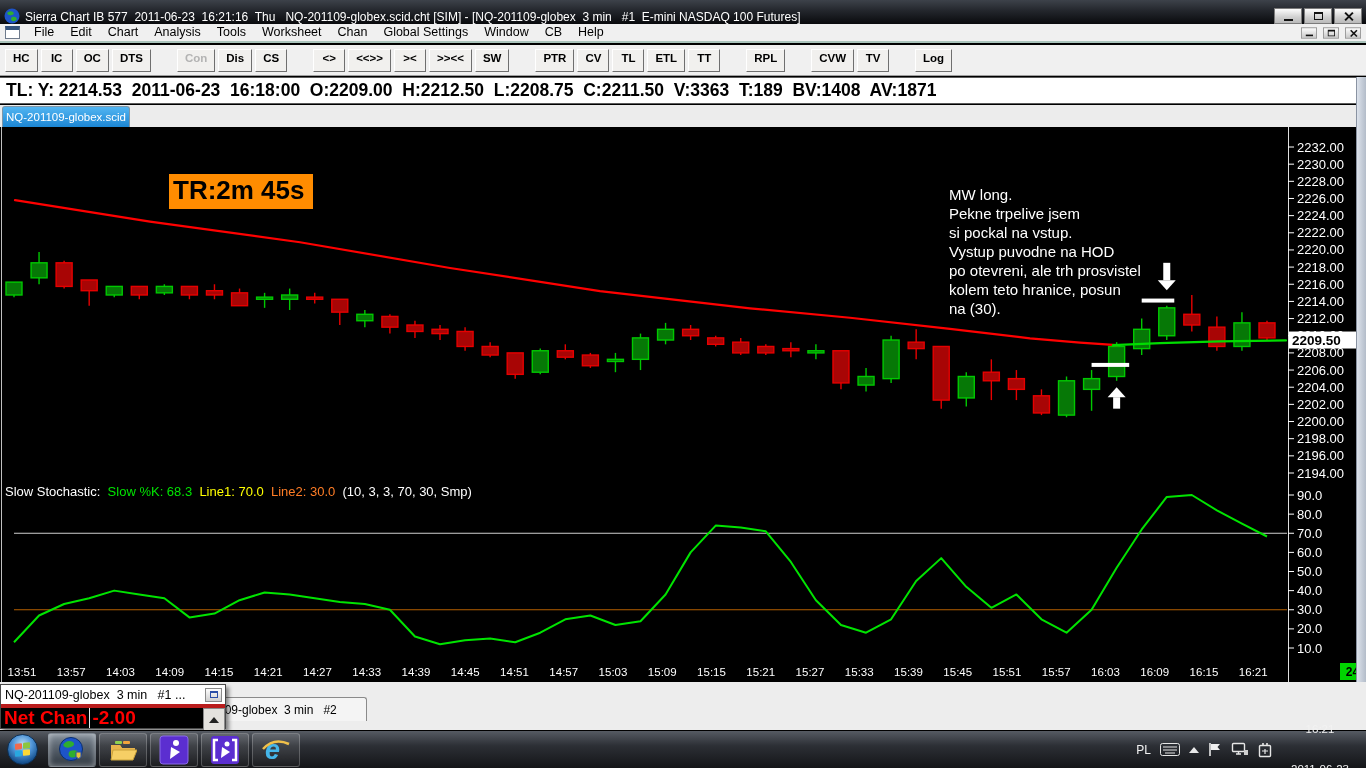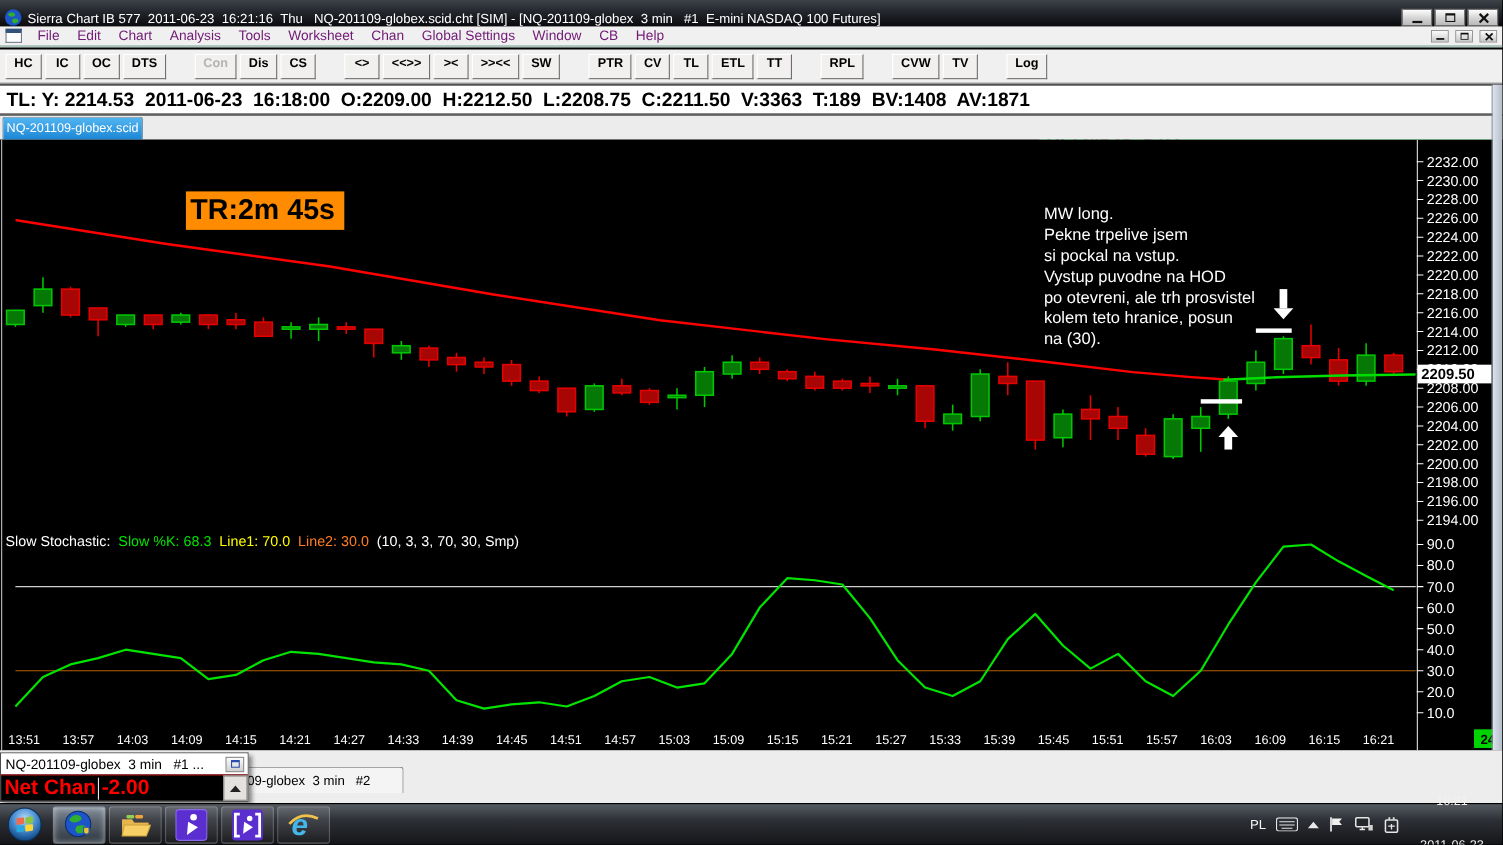--- a/index.html
+++ b/index.html
@@ -17,21 +17,21 @@
   .tbb{width:28px;height:16px;background:linear-gradient(#fdfdfd,#cfcfcf 60%,#b9b9b9);
        border:1px solid #7b7b7b;display:flex;align-items:center;justify-content:center;}
   .g-min{width:9px;height:2px;background:#111;margin-top:7px;}
   .g-max{width:9px;height:8px;border:1px solid #111;border-top-width:2px;}
   .g-x{position:relative;width:9px;height:9px;}
   .g-x::before,.g-x::after{content:"";position:absolute;left:4px;top:-1px;width:2px;height:11px;background:#111;}
   .g-x::before{transform:rotate(45deg);} .g-x::after{transform:rotate(-45deg);}
 
   
   .menubar{position:absolute;left:0;top:24px;width:1366px;height:19px;background:#f0f0f0;
-    border-bottom:2px solid #aac4bc;display:flex;align-items:center;font-size:12.5px;color:#701a75;}
+    border-bottom:2px solid #aac4bc;display:flex;align-items:center;font-size:12.5px;color:#000000;}
   .mb-icon{width:15px;height:13px;margin:0 6px 0 5px;background:#fff;border:1px solid #6f7b8c;
     border-top:4px solid #34537c;}
   .menu-item{padding:0 8px;height:19px;line-height:18px;}
   .mdi-btns{margin-left:auto;display:flex;gap:2px;margin-right:3px;}
   .mdib{width:20px;height:14px;background:linear-gradient(#fcfcfc,#c9c9c9);border:1px solid #8a8a8a;
         display:flex;align-items:center;justify-content:center;transform:scale(.8);}
 
   
   .toolbar{position:absolute;left:0;top:45px;width:1366px;height:31px;background:#f0f0f0;
     display:flex;align-items:center;padding-left:5px;border-bottom:1px solid #9e9e9e;}
@@ -77,21 +77,21 @@
     background:#f4f4f4;border:1px solid #8a8a8a;border-bottom:none;border-radius:3px 3px 0 0;
     font-size:12px;color:#000;display:flex;align-items:center;padding:0 10px;white-space:pre;}
   .miniwin{position:absolute;left:0;top:2px;width:226px;height:45px;background:#fff;
     border:1px solid #4a4a4a;box-shadow:3px 3px 4px rgba(0,0,0,.45);}
   .mw-title{height:19px;background:#fff;display:flex;align-items:center;font-size:12.5px;
     color:#000;padding-left:4px;white-space:pre;}
   .mw-btn{margin-left:auto;margin-right:3px;width:17px;height:14px;
     background:linear-gradient(#fdfdfd,#cfcfcf);border:1px solid #8a8a8a;
     display:flex;align-items:center;justify-content:center;}
   .mw-btn i{display:block;width:8px;height:7px;border:1px solid #2b4fa8;border-top-width:2px;}
-  .mw-body{position:relative;height:24px;background:#000;border-top:1px solid #b91c1c;
+  .mw-body{position:relative;height:24px;background:#000;border-top:4px solid #b91c1c;
     display:flex;align-items:center;}
   .nc-label{color:#ff0000;font-weight:700;font-size:19px;white-space:pre;padding-left:3px;}
   .nc-sep{width:1px;height:20px;background:#e8e8e8;margin:0 2px;}
   .nc-value{color:#ff0000;font-weight:700;font-size:19px;white-space:pre;}
   .mw-spin{position:absolute;right:0;top:0;width:22px;height:23px;background:#e4e2de;
     border:1px solid #8a8a8a;display:flex;align-items:center;justify-content:center;}
   .tri-up{width:0;height:0;border-left:5px solid transparent;border-right:5px solid transparent;
     border-bottom:6px solid #222;}
 
   

